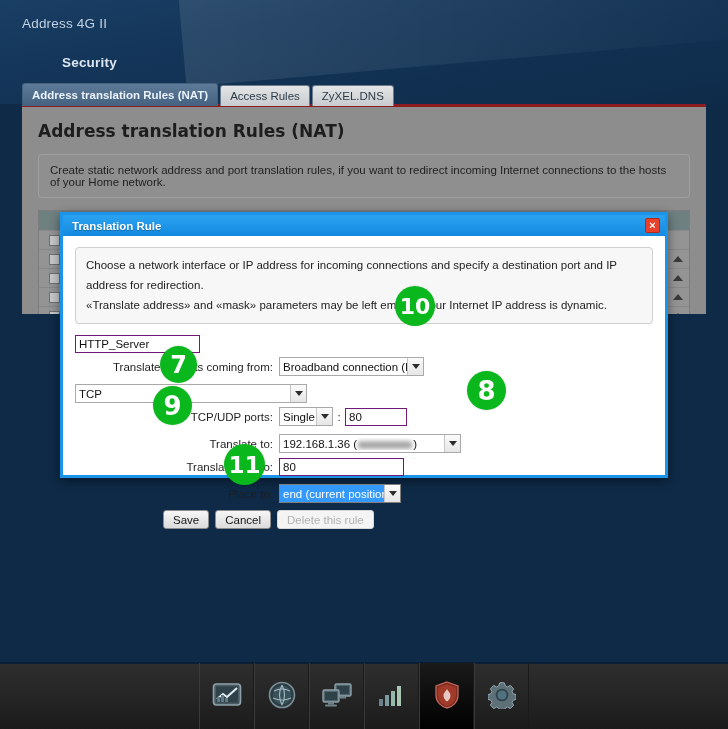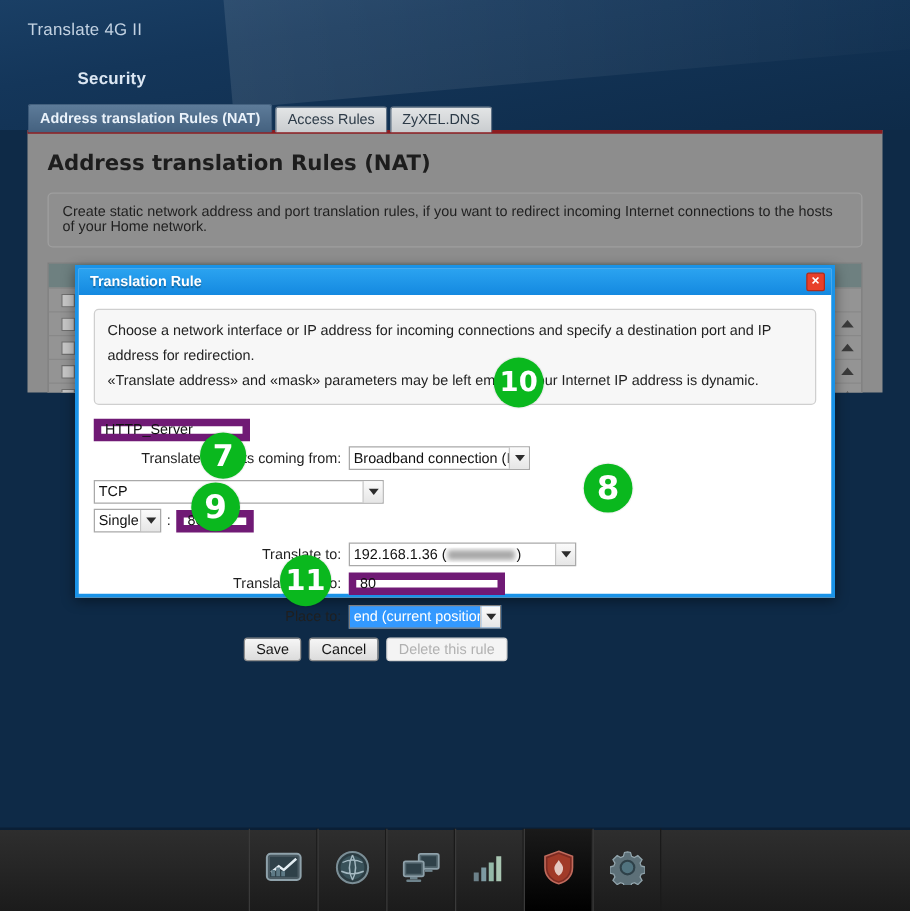--- a/index.html
+++ b/index.html
@@ -200,21 +200,21 @@
     display: flex; align-items: center;
     margin-bottom: 4px;
     min-height: 19px;
   }
   .flabel {
     width: 204px; text-align: right; padding-right: 6px;
     font-size: 11.5px; color: #1f1f1f;
   }
   .finput {
     height: 18px;
-    border: 6px solid #701a75;
+    border: 1px solid #701a75;
     background: #fff;
     font-size: 11.5px;
     color: #111;
     padding: 0 3px;
     display: flex; align-items: center;
     font-family: "Liberation Sans", sans-serif;
   }
   .fselect {
     height: 19px;
     border: 1px solid #a9a9a9;
@@ -243,21 +243,21 @@
     border-color: #7f7f7f;
   }
   .fselect.sel .cap { color: #fff; }
   .blurtext {
     display: inline-block; width: 54px; height: 8px;
     background: #a8a8a8; border-radius: 2px;
     filter: blur(2px);
     vertical-align: middle;
     margin: 0 1px;
   }
-  .btnrow { display: flex; gap: 6px; margin-left: 120px; margin-top: 7px; }
+  .btnrow { display: flex; gap: 6px; margin-left: 88px; margin-top: 7px; }
   .btn {
     height: 19px; padding: 0 9px;
     font-size: 11.5px; color: #161616;
     border: 1px solid #8d8d8d; border-radius: 3px;
     background: linear-gradient(180deg, #f6f6f6, #dcdcdc);
     display: flex; align-items: center; justify-content: center;
   }
   .btn.disabled {
     color: #b1b1b1;
     border-color: #d6d6d6;
@@ -294,21 +294,21 @@
   .tb-item.active {
     background: linear-gradient(180deg, #1a1a1a 0%, #000 100%);
   }
   .tb-wrap { display: flex; }
 </style>
 </head>
 <body>
 
 <div class="header">
   <div class="brand-row">
-    <div class="brand-model">Translate 4G II</div>
+    <div class="brand-model">Address 4G II</div>
   </div>
   <div class="section-title">Security</div>
 </div>
 
 <div class="tabs">
   <div class="tab active">Address translation Rules (NAT)</div>
   <div class="tab">Access Rules</div>
   <div class="tab">ZyXEL.DNS</div>
 </div>
 
@@ -500,20 +500,21 @@
       <div class="frow" style="margin-top:8px">
         <div class="fselect" style="width:232px">
           <div class="cap">TCP</div>
           <div class="arw">
               <i class="caret"></i>
             </div>
         </div>
       </div>
 
       <div class="frow">
+        <div class="flabel">TCP/UDP ports:</div>
         <div class="fselect" style="width:54px">
           <div class="cap">Single</div>
           <div class="arw">
               <i class="caret"></i>
             </div>
         </div>
         <div style="width:12px;text-align:center;font-size:11.5px;color:#1f1f1f">:</div>
         <div class="finput" style="width:62px">80</div>
       </div>
 

